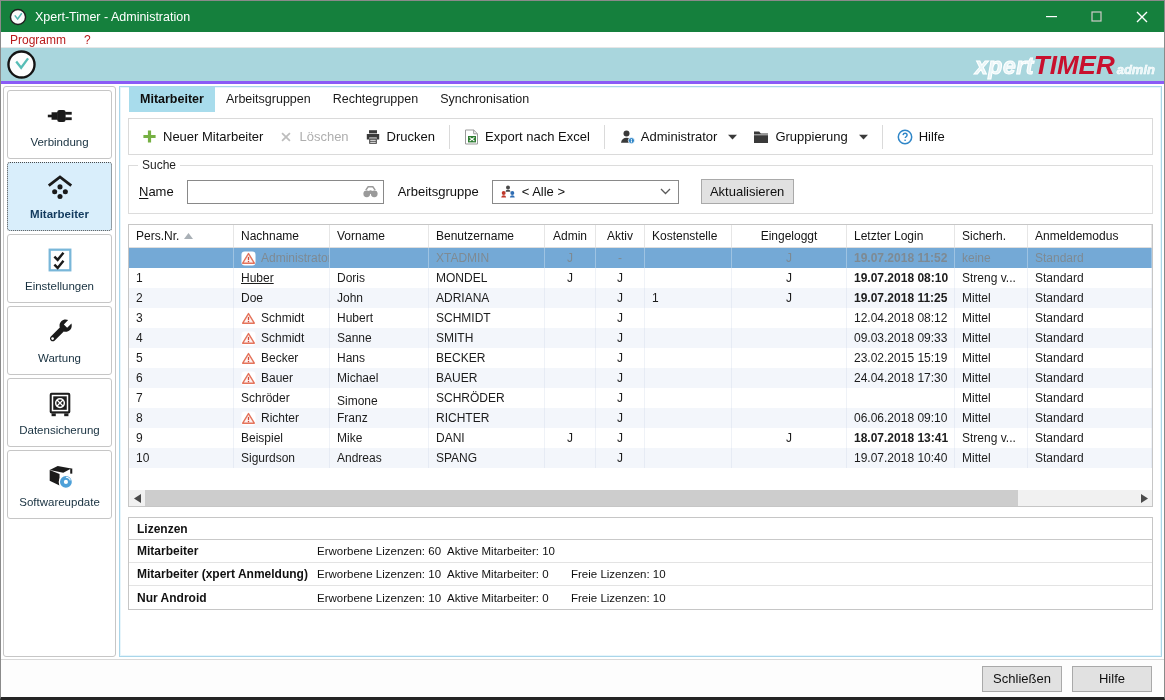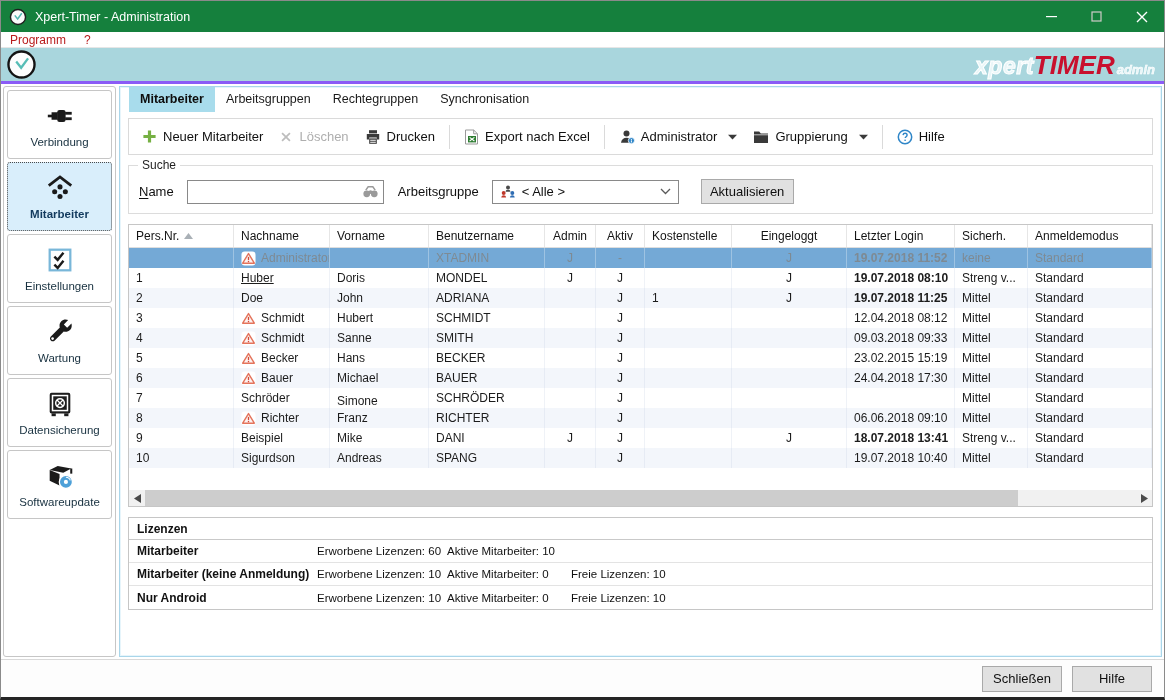--- a/index.html
+++ b/index.html
@@ -801,21 +801,21 @@
 
       <div class="licenses">
         <div class="lic-head">Lizenzen</div>
         <div id="licrows">
             <div class="lic-row">
               <span class="lic-name">Mitarbeiter</span>
               <span>Erworbene Lizenzen: 60</span>
               <span>Aktive Mitarbeiter: 10</span>
             </div>
             <div class="lic-row">
-              <span class="lic-name">Mitarbeiter (keine Anmeldung)</span>
+              <span class="lic-name">Mitarbeiter (xpert Anmeldung)</span>
               <span>Erworbene Lizenzen: 10</span>
               <span>Aktive Mitarbeiter: 0</span>
               <span>Freie Lizenzen: 10</span>
             </div>
             <div class="lic-row">
               <span class="lic-name">Nur Android</span>
               <span>Erworbene Lizenzen: 10</span>
               <span>Aktive Mitarbeiter: 0</span>
               <span>Freie Lizenzen: 10</span>
             </div>

